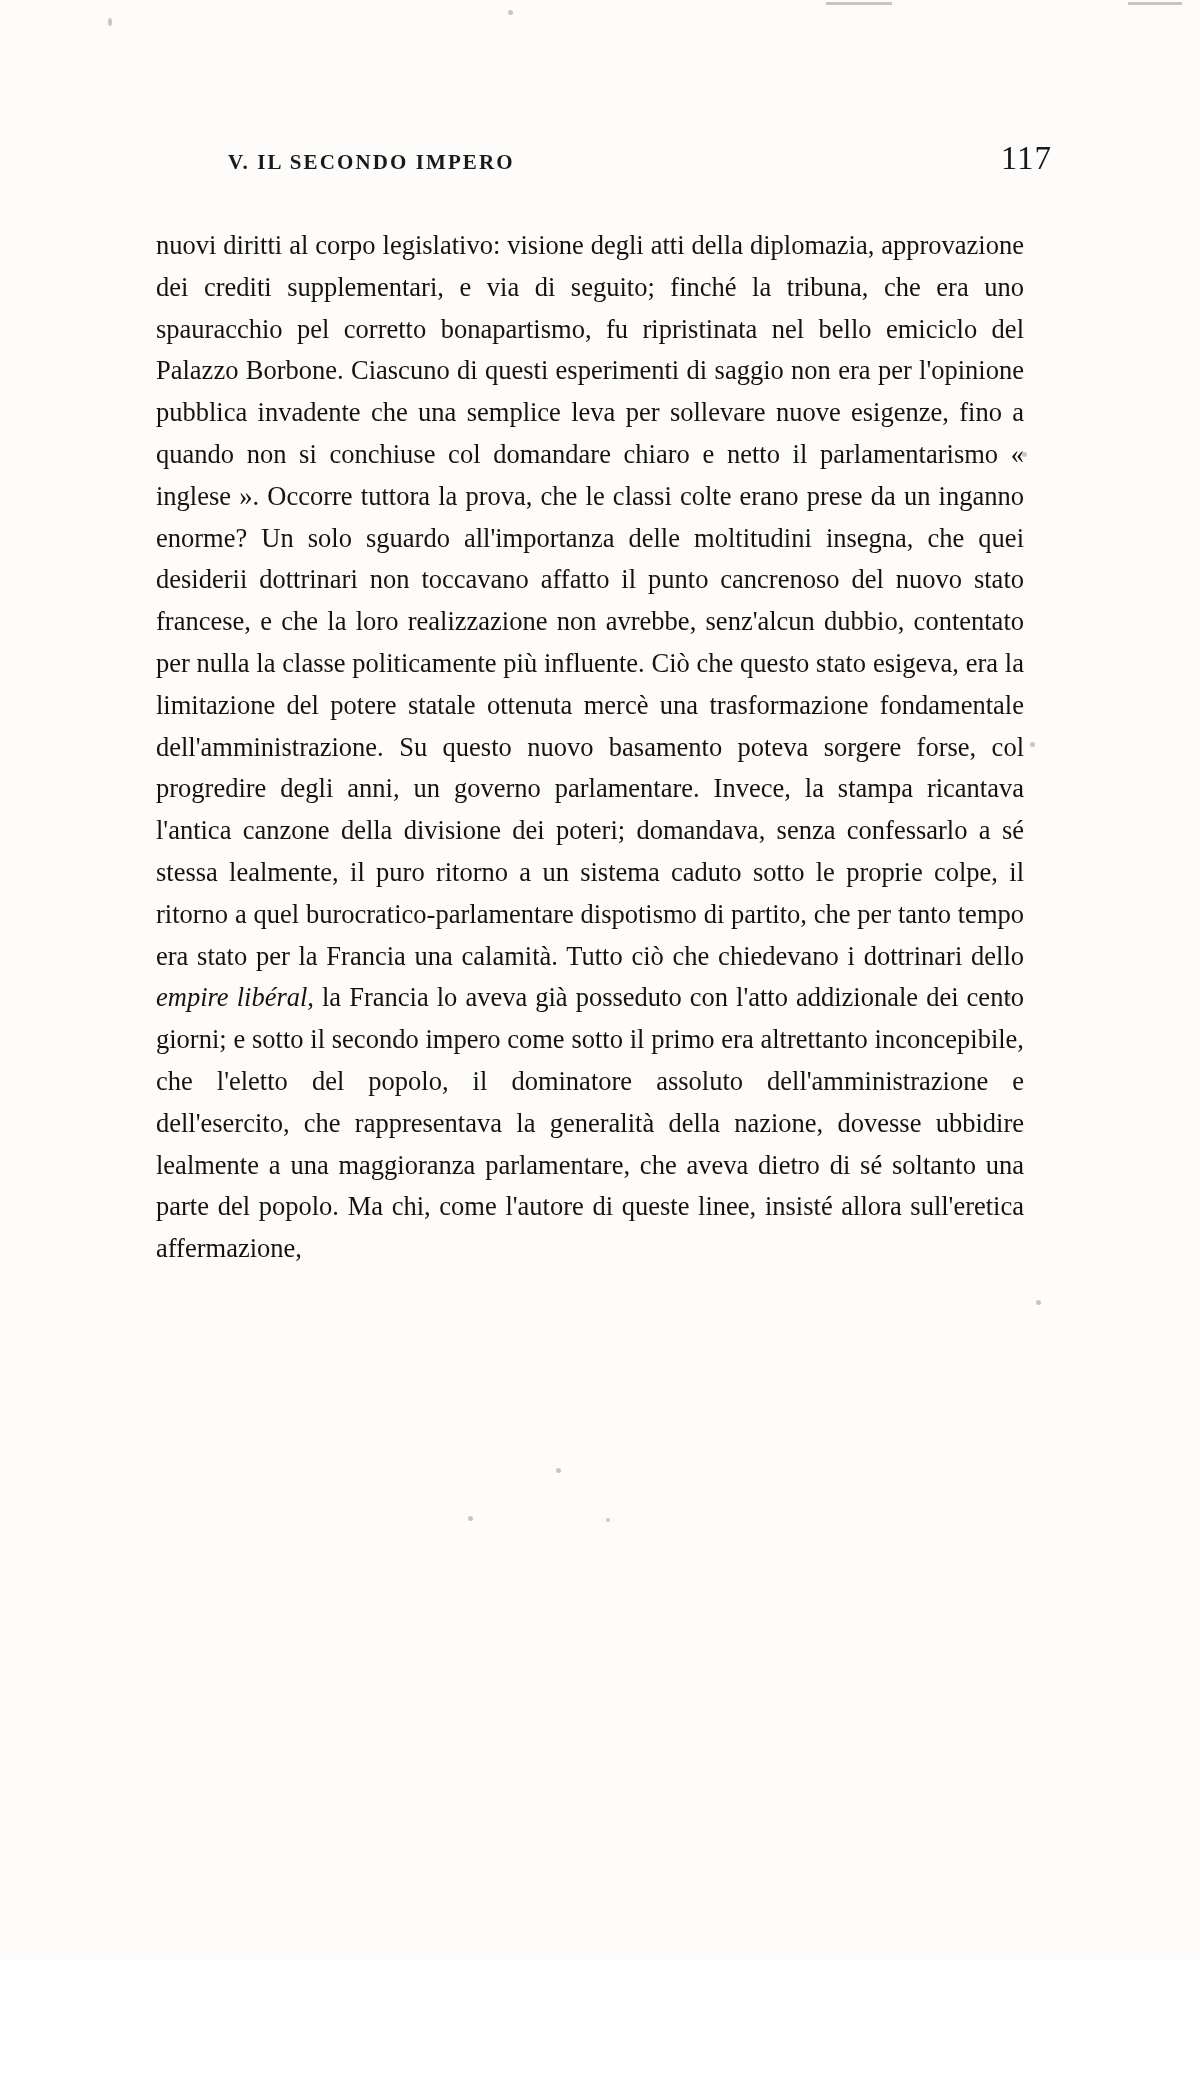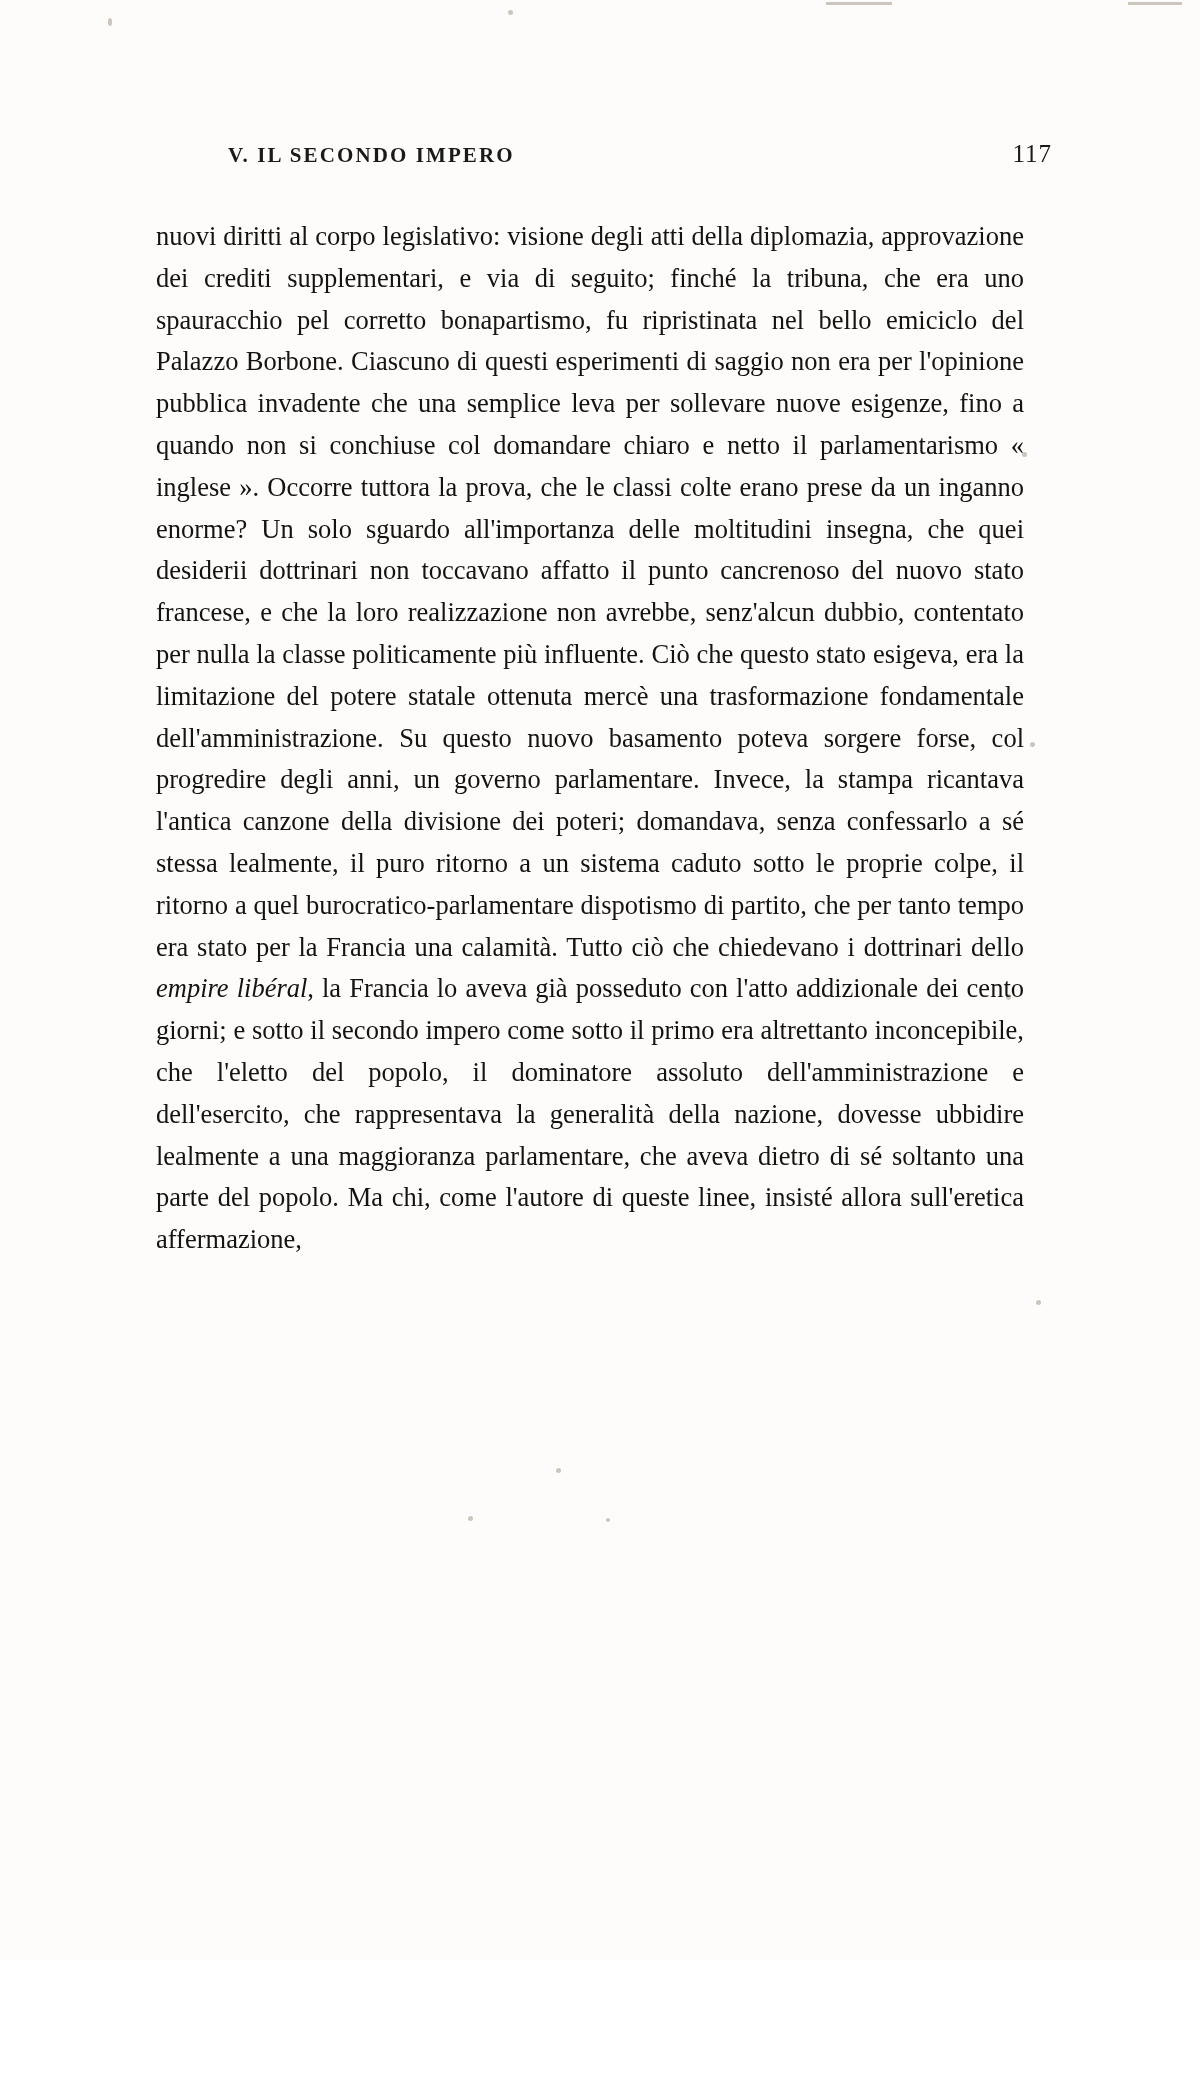--- a/index.html
+++ b/index.html
@@ -41,21 +41,21 @@
     font-family: "Liberation Serif", serif;
     font-size: 21px;
     letter-spacing: 2.1px;
     font-variant: small-caps;
     text-transform: uppercase;
     font-weight: 600;
     white-space: nowrap;
   }
   .running-head .page-number {
     margin-left: auto;
-    font-size: 25px;
+    font-size: 33px;
     letter-spacing: 1px;
     font-weight: 500;
     font-family: "Liberation Serif", serif;
   }
   .body-text {
     width: 884px;
     font-size: 26.5px;
     line-height: 41.8px;
     text-align: justify;
     text-justify: inter-word;

